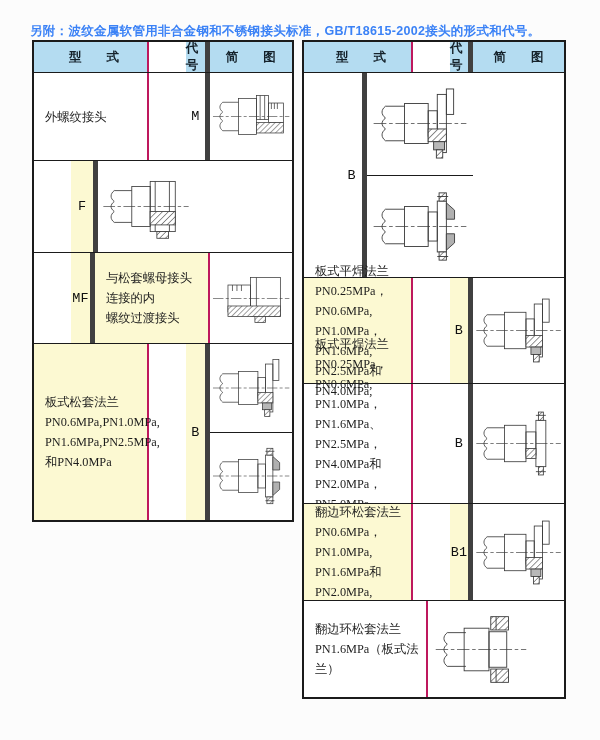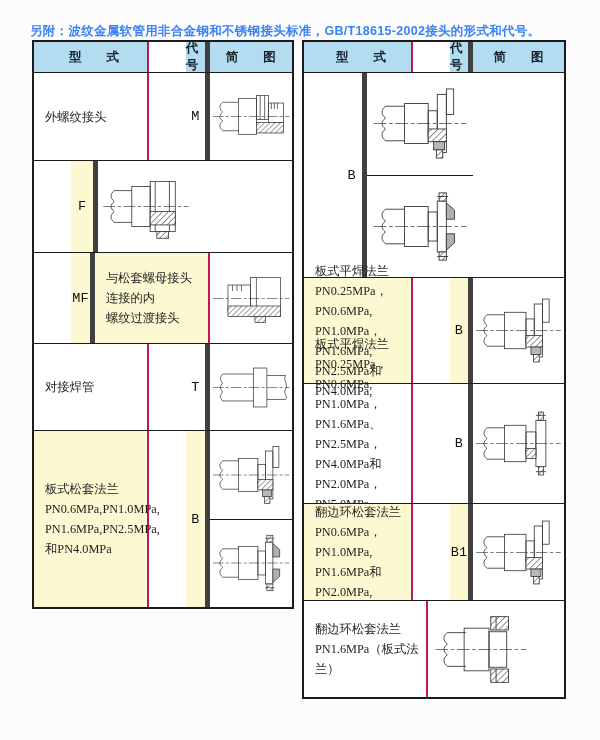--- a/index.html
+++ b/index.html
@@ -229,31 +229,20 @@
 螺纹过渡接头</div>
     <div class="cell diag-cell">
         <div class="diag-sub">
       <svg class="dsvg" width="92" height="67">
             <use href="#sym-mf"></use>
           </svg>
     </div>
       </div>
   </div>
 
-  <div class="row" style="height:86px">
-    <div class="cell type-cell">对接焊管</div>
-    <div class="cell code-cell">T</div>
-    <div class="cell diag-cell">
-        <div class="diag-sub">
-      <svg class="dsvg" width="92" height="67">
-            <use href="#sym-t"></use>
-          </svg>
-    </div>
-      </div>
-  </div>
 
   <div class="row" style="height:176px">
     <div class="cell type-cell hl">板式松套法兰
 PN0.6MPa,PN1.0MPa,
 PN1.6MPa,PN2.5MPa,
 和PN4.0MPa</div>
     <div class="cell code-cell hl">B</div>
     <div class="cell diag-cell">
       <div class="diag-sub">
         <svg class="dsvg" width="92" height="70">

